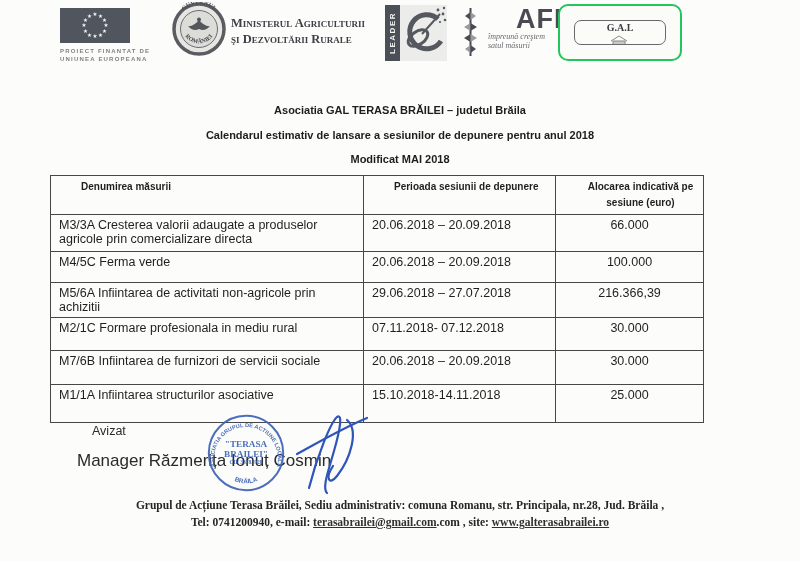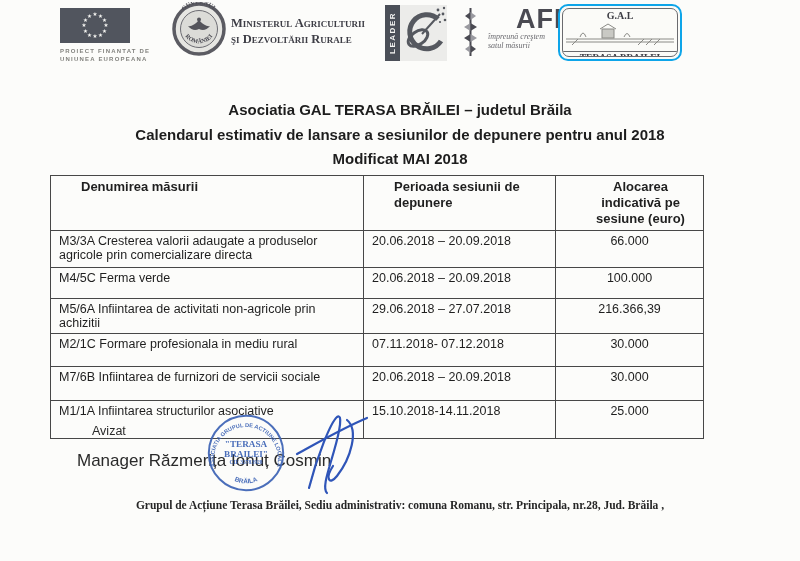--- a/index.html
+++ b/index.html
@@ -18,34 +18,34 @@
     font-family:"Liberation Serif", serif; font-variant:small-caps; font-weight:bold;
     font-size:12.5px; line-height:16px; color:#3e3e46; }
   .leader-logo { position:absolute; left:385px; top:5px; width:62px; height:56px; background:#ececea; display:flex; }
   .leader-band { width:15px; background:#4b4f58; color:#f4f4f2; display:flex; align-items:center; justify-content:center; }
   .leader-band span { writing-mode:vertical-rl; transform:rotate(180deg); font-size:8px; font-weight:bold; letter-spacing:1.5px; }
   .leader-art { flex:1; }
   .afir-logo { position:absolute; left:459px; top:6px; display:flex; gap:6px; }
   .afir-text .afir-name { font-size:27px; font-weight:bold; color:#4a4a52; line-height:26px; letter-spacing:1px;margin-left:28px; }
   .afir-text .afir-tagline { font-family:"Liberation Serif", serif; font-style:italic; font-size:8px; color:#6b6b70; line-height:9px; }
   .gal-badge { position:absolute; left:558px; top:4px; width:124px; height:57px;
-    border:2px solid #0ea5e9; border-radius:10px; background:#fbfbf8; padding:2px; }
+    border:2px solid #22c55e; border-radius:10px; background:#fbfbf8; padding:14px; }
   .gal-badge-inner { width:100%; height:100%; border:1px solid #6a6a6e; border-radius:7px; text-align:center;
     font-family:"Liberation Serif", serif; color:#3d3d44; overflow:hidden; }
   .gal-top { font-size:10px; font-weight:bold; line-height:11px; padding-top:1px; }
   .gal-bottom { font-size:9.5px; font-weight:bold; border-top:1px solid #6a6a6e; line-height:12px; }
   
   .title-block { position:absolute; left:0; top:98px; width:100%; text-align:center;
-    font-size:15px; font-weight:bold; color:#1d1d1d; line-height:24.5px; }
+    font-size:11px; font-weight:bold; color:#1d1d1d; line-height:24.5px; }
   
   table.calendar { position:absolute; left:50px; top:175px; width:653px;
     border-collapse:collapse; table-layout:fixed; font-size:12.5px; color:#1f1f1f; }
   table.calendar col.c1 { width:313px; } table.calendar col.c2 { width:192px; } table.calendar col.c3 { width:148px; }
   table.calendar th, table.calendar td { border:1.5px solid #474747; vertical-align:top; padding:3px 8px; }
-  table.calendar th { font-size:13px; text-align:left; line-height:16px;padding-left:30px; }
+  table.calendar th { font-size:10px; text-align:left; line-height:16px;padding-left:30px; }
   table.calendar th.center, table.calendar td.center { text-align:center; }
   
   .avizat { position:absolute; left:57px; top:424px; font-size:12.5px; color:#2a2a2a;margin-left:35px; }
   .manager { position:absolute; left:57px; top:451px; font-size:17px; color:#2a2a2a;margin-left:20px; }
   .stamp { position:absolute; left:206px; top:413px; opacity:.92; }
   .signature { position:absolute; left:287px; top:406px; }
   
   .footer { position:absolute; left:0; top:497px; width:100%; text-align:center;
     font-family:"Liberation Serif", serif; font-weight:bold; font-size:11.5px; line-height:17px; color:#262626; }
   .footer a { color:#30302e; }
@@ -242,15 +242,16 @@
   <svg class="signature" width="88" height="92" viewBox="0 0 88 92">
     <g fill="none" stroke="#2f55b8" stroke-width="2.2" stroke-linecap="round">
       <path d="M22,82 C30,50 44,16 50,11 C56,7 53,24 47,45 C41,66 35,82 40,87"></path>
       <path d="M10,48 C32,36 56,22 80,12"></path>
       <path d="M60,14 C72,24 64,52 50,70 C42,80 38,72 46,60"></path>
     </g>
   </svg>
 
   <div class="footer">
     <div>Grupul de Acțiune Terasa Brăilei, Sediu administrativ: comuna Romanu, str. Principala, nr.28,  Jud. Brăila ,</div>
+    <div><span>Tel: 0741200940, e-mail: </span><a href="#" style="text-decoration:underline;">terasabrailei@gmail.com</a><span>.com , site:  </span><a href="#" style="text-decoration:underline;">www.galterasabrailei.ro</a></div>
   </div>
 
 </div>
 
 </body></html>

